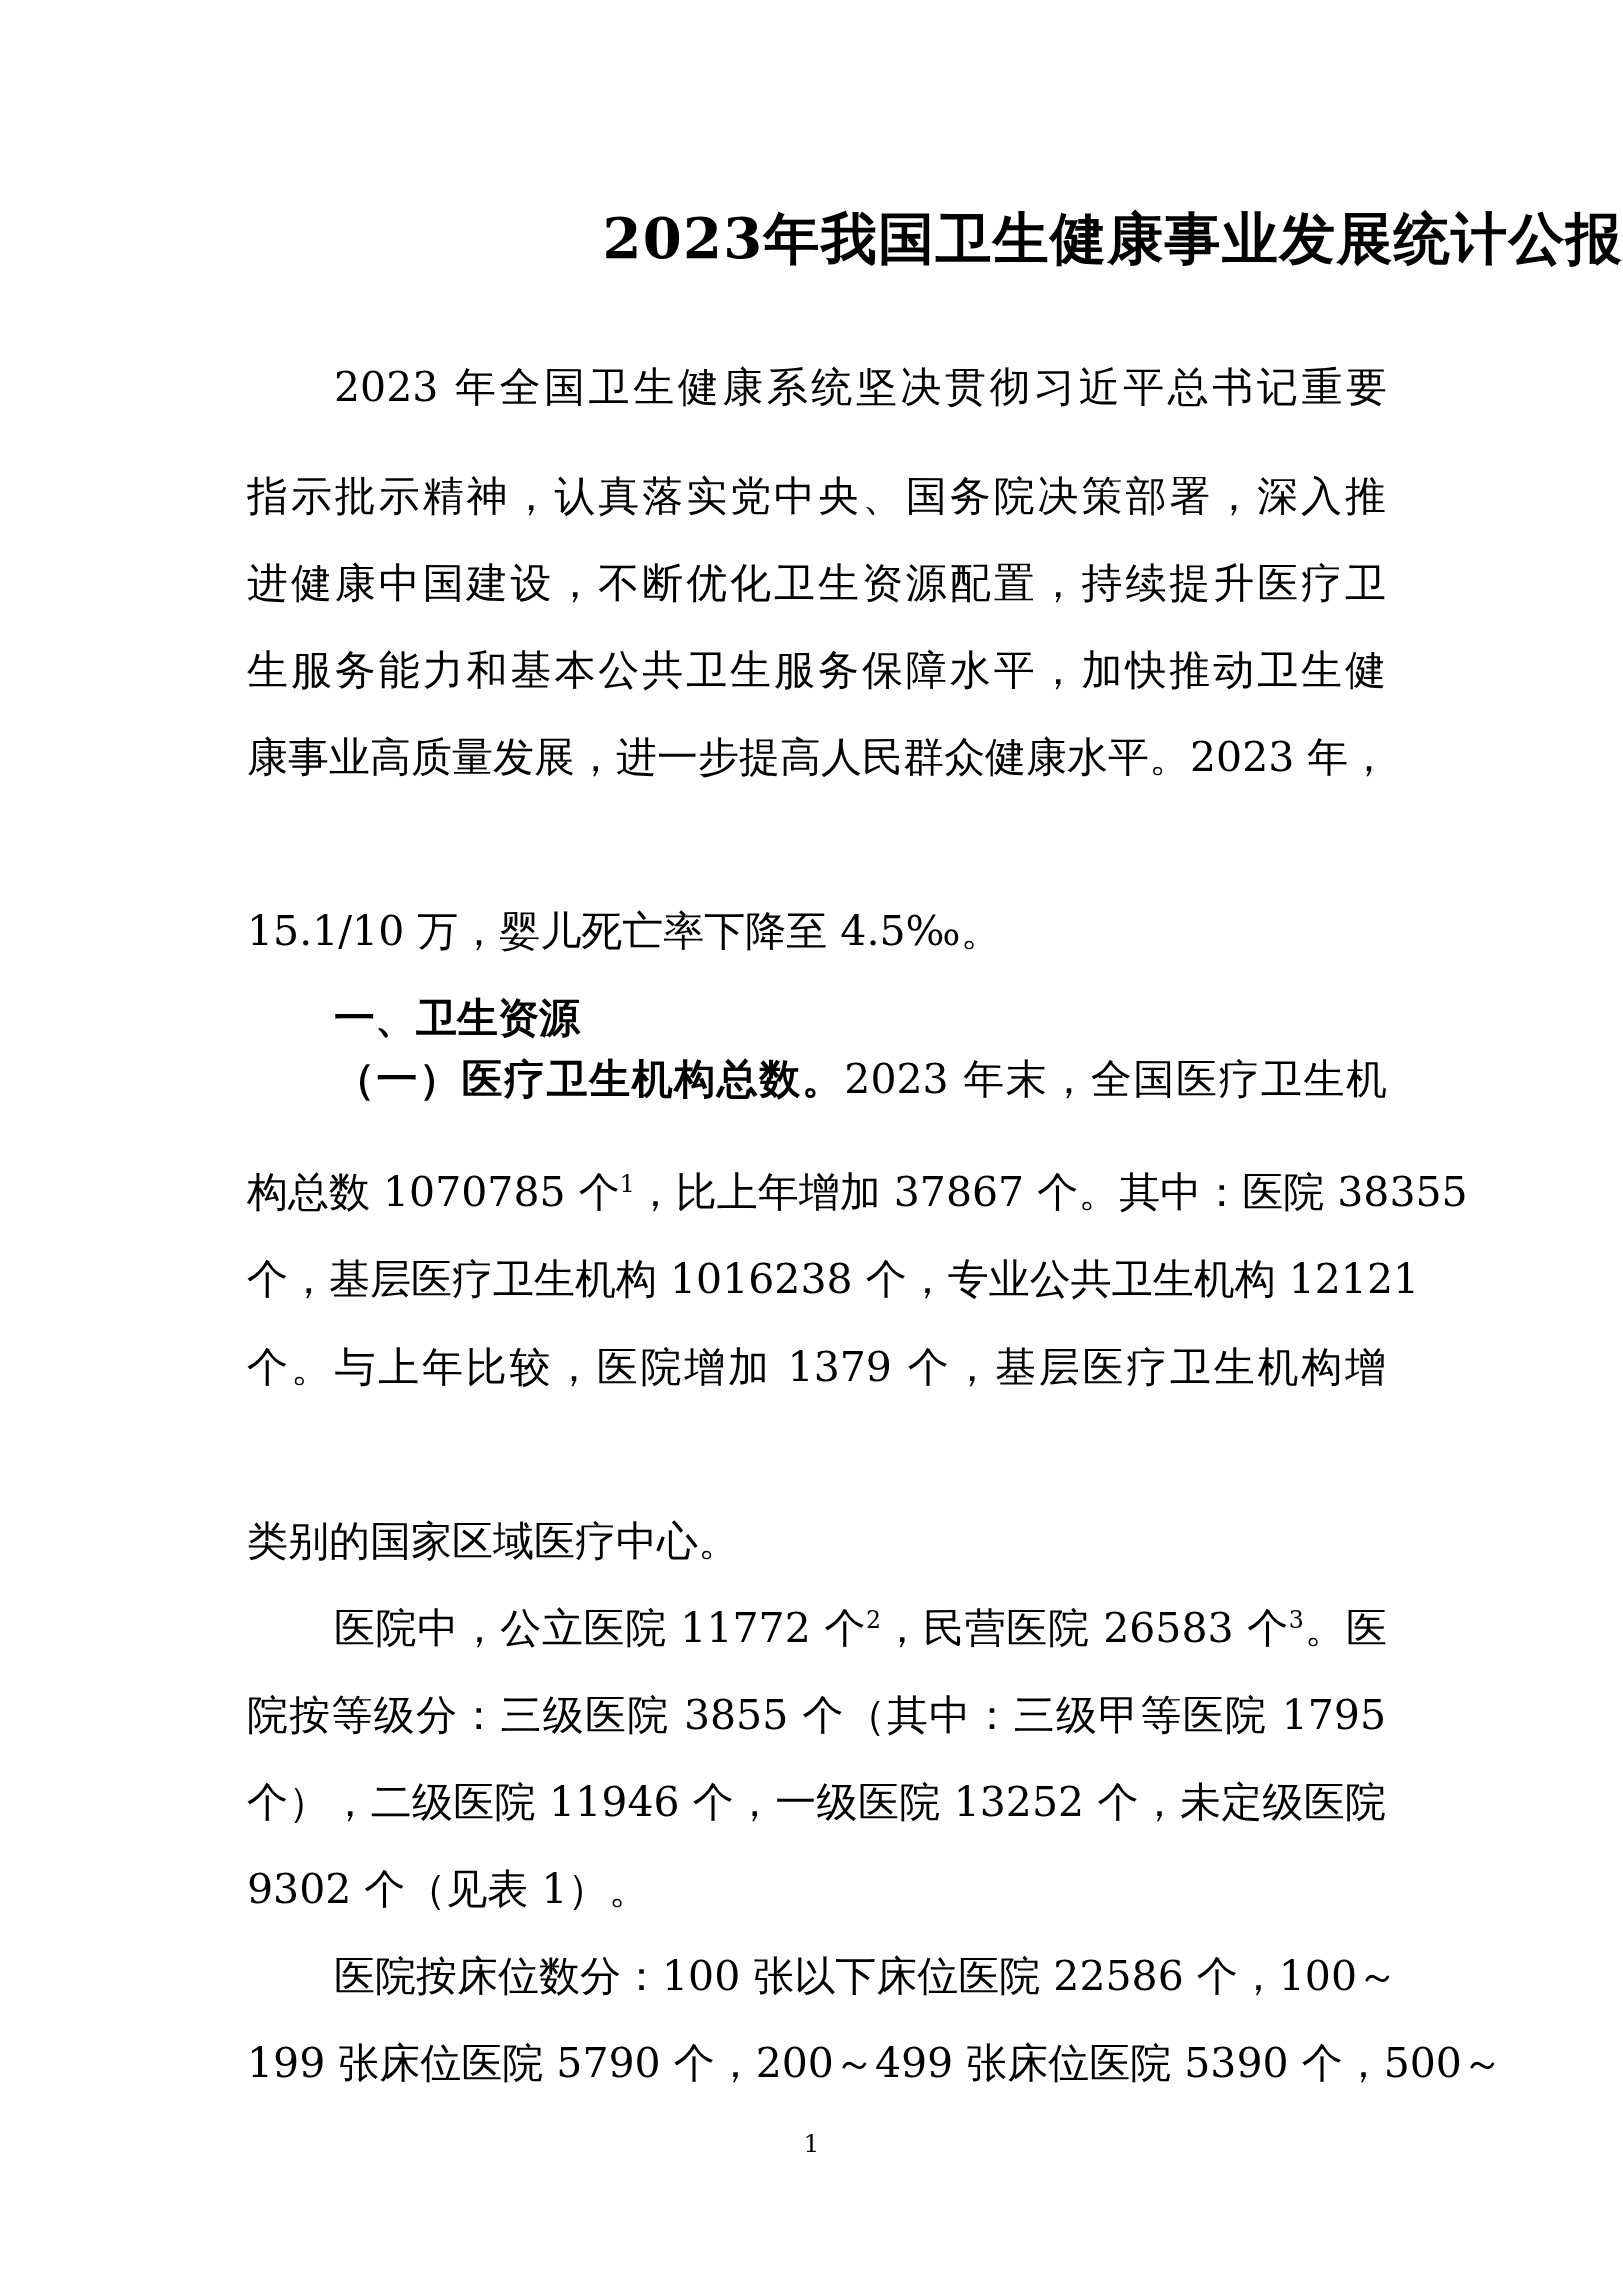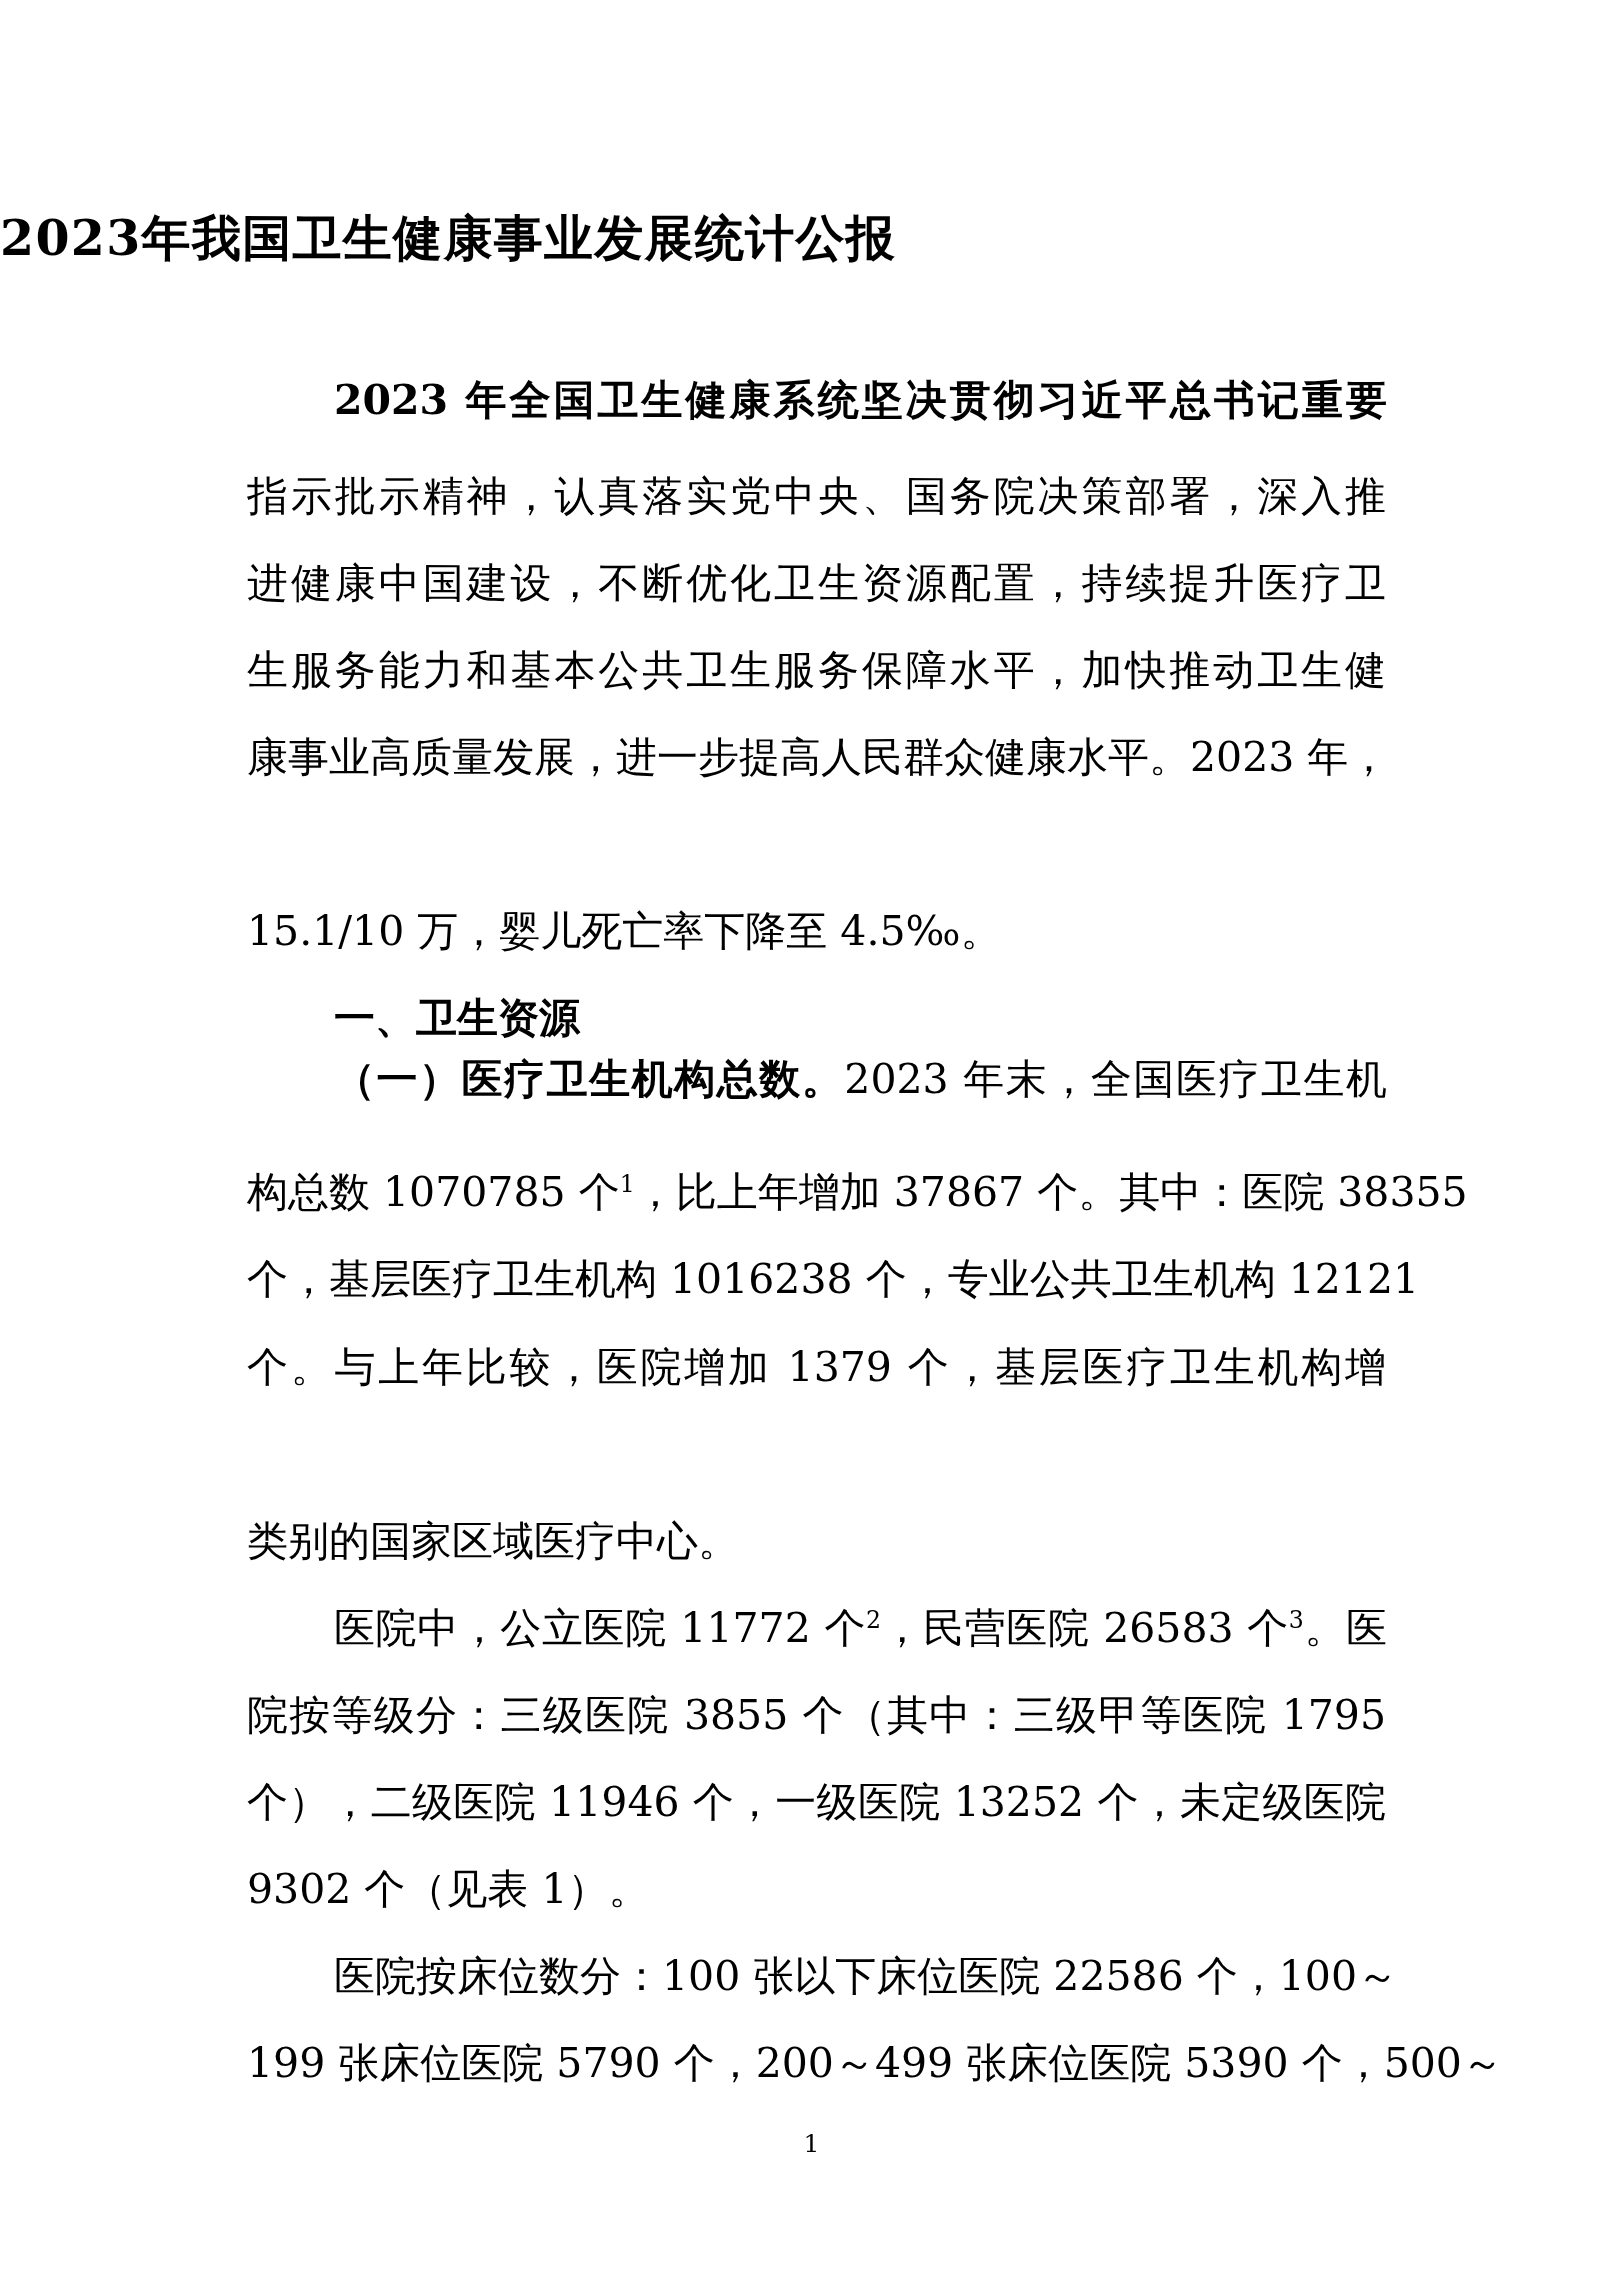--- a/index.html
+++ b/index.html
@@ -4,21 +4,21 @@
 <style>
   html, body { margin: 0; padding: 0; background: #ffffff; }
   body {
     width: 1623px; height: 2295px; position: relative; overflow: hidden;
     font-family: "DejaVu Serif", "Liberation Serif", serif;
     color: #000;
   }
   .page { position: absolute; left: 0; top: 0; width: 1623px; height: 2295px; }
   .title {
     position: absolute; left: 0; top: 196px; width: 1623px;
-    text-align: left; font-weight: bold; font-size: 49px; line-height: 85px;
+    text-align: right; font-weight: bold; font-size: 56px; line-height: 85px;
     letter-spacing: 1.3px;
   }
   .line {
     position: absolute; left: 247px; width: 1139px;
     font-size: 41px; line-height: 52px; height: 52px;
     white-space: nowrap; text-align: justify; text-align-last: justify;
   }
   .line.last { text-align-last: left; }
   .line.indent { left: 334px; width: 1053px; }
   .heading { font-weight: bold; font-family: "DejaVu Sans", "Liberation Sans", sans-serif; }
@@ -29,21 +29,21 @@
     font-size: 25px; line-height: 33px;
   }
 </style>
 </head>
 <body>
 
 <div class="page">
 
   <div class="title">2023年我国卫生健康事业发展统计公报</div>
 
-  <div class="line indent" style="top:374px;font-weight:bold;">2023 年全国卫生健康系统坚决贯彻习近平总书记重要</div>
+  <div class="line indent" style="top:361px;">2023 年全国卫生健康系统坚决贯彻习近平总书记重要</div>
   <div class="line" style="top:557px;">进健康中国建设，不断优化卫生资源配置，持续提升医疗卫</div>
   <div class="line" style="top:470px;">指示批示精神，认真落实党中央、国务院决策部署，深入推</div>
   <div class="line" style="top:644px;">生服务能力和基本公共卫生服务保障水平，加快推动卫生健</div>
   <div class="line" style="top:731px;">康事业高质量发展，进一步提高人民群众健康水平。2023 年，</div>
   <div class="line last" style="top:905px;">15.1/10 万，婴儿死亡率下降至 4.5‰。</div>
 
   <div class="line indent last heading" style="top:992px;">一、卫生资源</div>
 
   <div class="line indent" style="top:1053px;">
     <span class="bold heading">（一）医疗卫生机构总数。</span><span>2023 年末，全国医疗卫生机</span>

